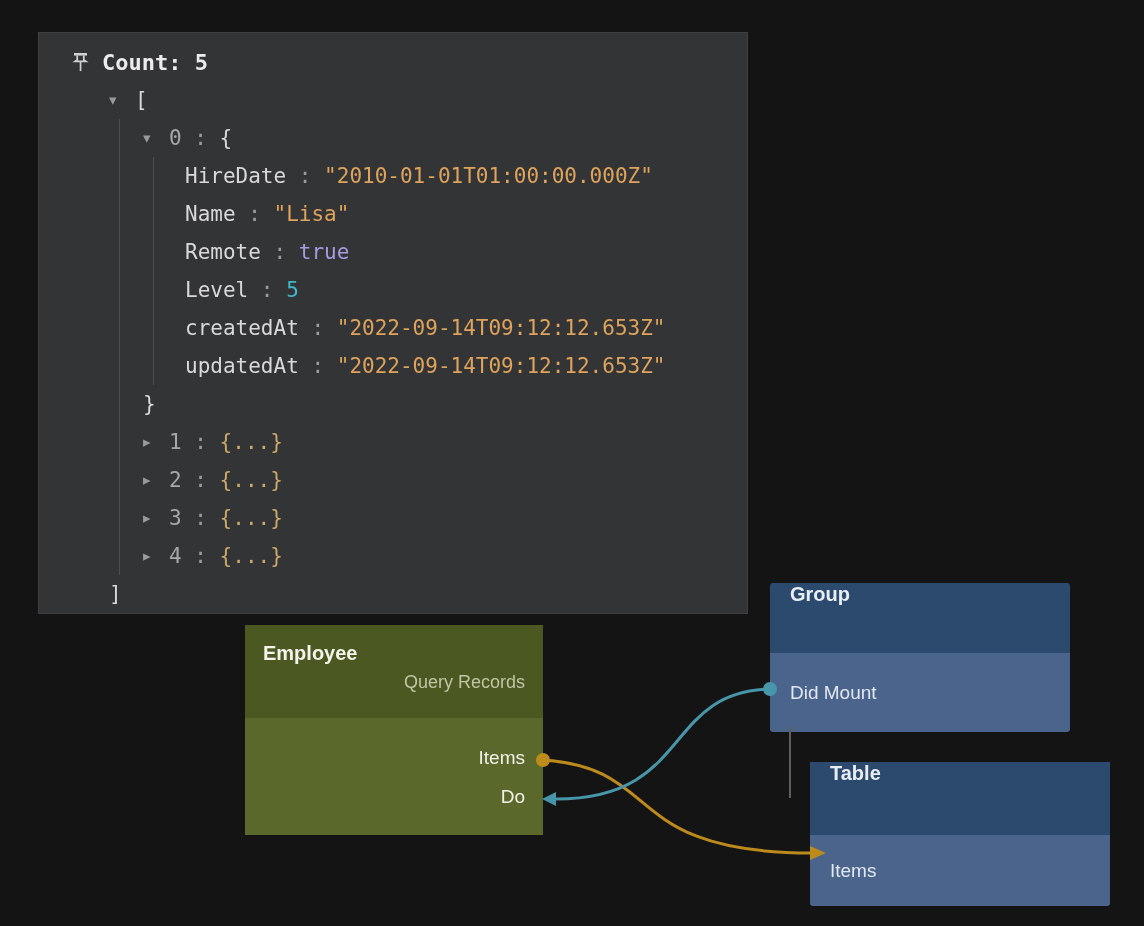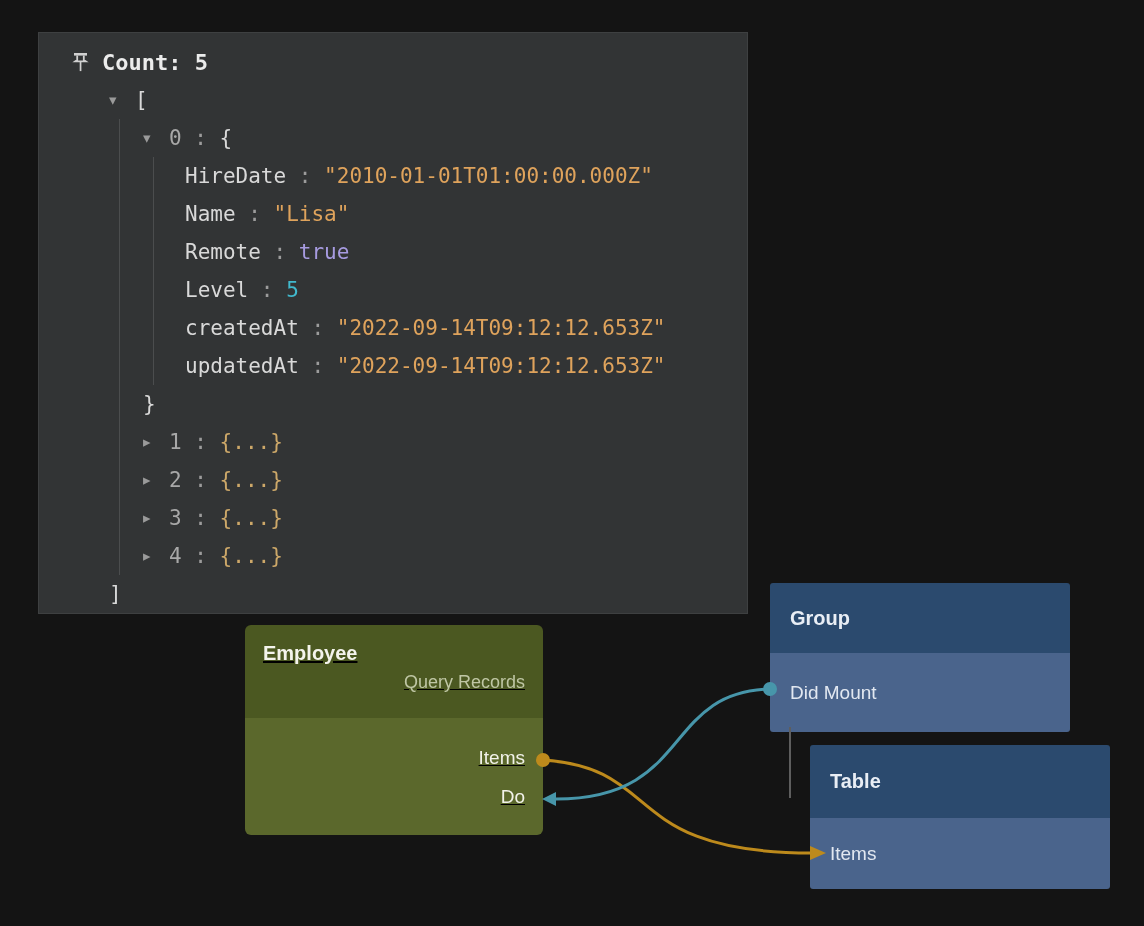--- a/index.html
+++ b/index.html
@@ -28,34 +28,34 @@
   .bracket, .brace { color:#d9d9d9; }
   .idx { color:#a8a8a8; }
   .sep { color:#9c9c9c; }
   .key { color:#d9d9d9;margin-left:8px; }
   .val-string { color:var(--string-value,#dfa35c); }
   .val-bool { color:var(--boolean-value,#a79be0); }
   .val-num { color:var(--number-value,#41b9cd); }
   .preview { color:var(--collapsed-braces,#cda869); }
 
   
-  .node { position:absolute; border-radius:6px; overflow:hidden;text-decoration:underline; }
+  .node { position:absolute; border-radius:0; overflow:hidden; }
   .employee { left:245px; top:625px; width:298px; height:210px; }
   .emp-header { height:93px; background:var(--employee-header-bg,#4b5821); padding:17px 18px; }
   .emp-title { font-size:20px; font-weight:bold; color:#f4f4ec; }
   .emp-subtitle { font-size:18px; color:var(--employee-subtitle,#bfc6a4); margin-top:7px;text-align:right; }
   .emp-body { height:117px; background:var(--employee-body-bg,#5b682c); padding:20px 18px 0; display:flex; flex-direction:column; align-items:flex-end; }
   .emp-port { height:39px; display:flex; align-items:center; font-size:19px; color:#f2f2ea; cursor:pointer; }
 
   .bluenode { position:absolute; border-radius:3px; overflow:hidden; }
   .group { left:770px; top:583px; width:300px; }
   .table-node { left:810px; top:745px; width:300px; }
-  .blue-header { height:70px; background:var(--blue-header-bg,#2b4a6e); display:flex; align-items:center; padding:0 20px; font-size:20px; font-weight:bold; color:#e9eef5; }
+  .blue-header { height:70px; background:var(--blue-header-bg,#2b4a6e); display:flex; padding:0 20px; font-size:20px; font-weight:bold; color:#e9eef5; }
   .blue-row { height:79px; background:var(--blue-row-bg,#4a648c); display:flex; align-items:center; padding:0 20px; font-size:19px; color:#e2e8f1; cursor:pointer; }
-  .table-node .blue-header { height:73px; }
+  .table-node .blue-header { height:73px;margin-top:17px; }
   .table-node .blue-row { height:71px; }
 
   
   .wires { position:absolute; left:0; top:0; width:1144px; height:926px; pointer-events:none; z-index:10; }
 </style>
 </head>
 <body>
 
 <div class="inspector">
   <div class="count-row">

